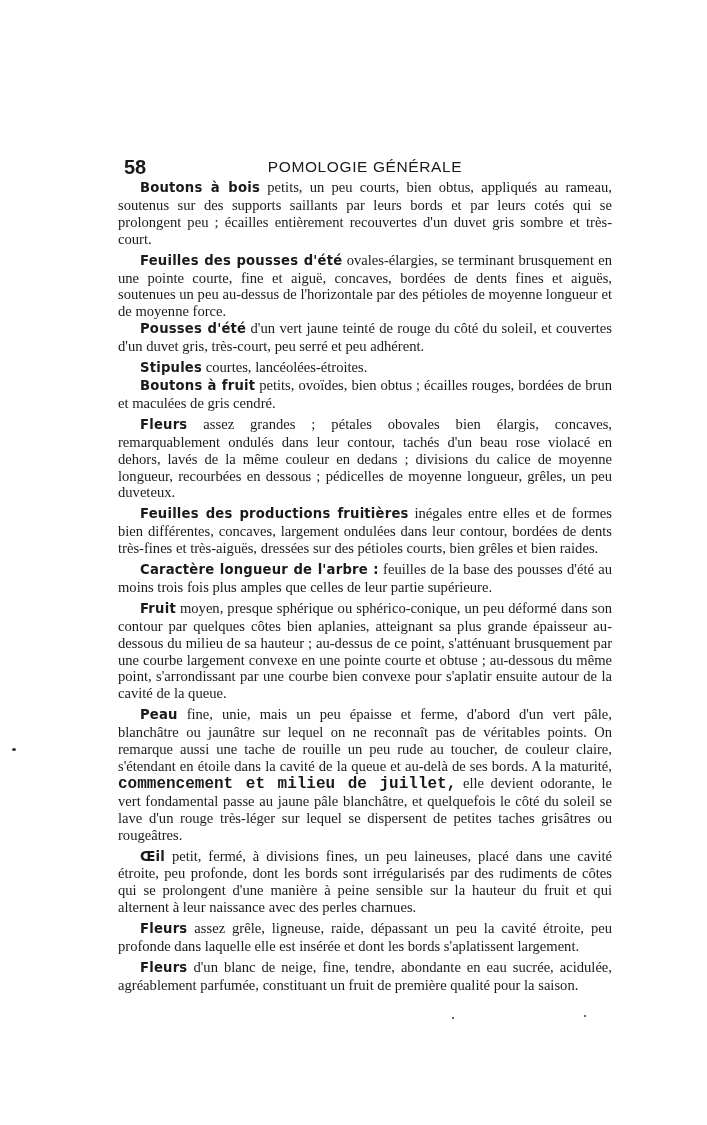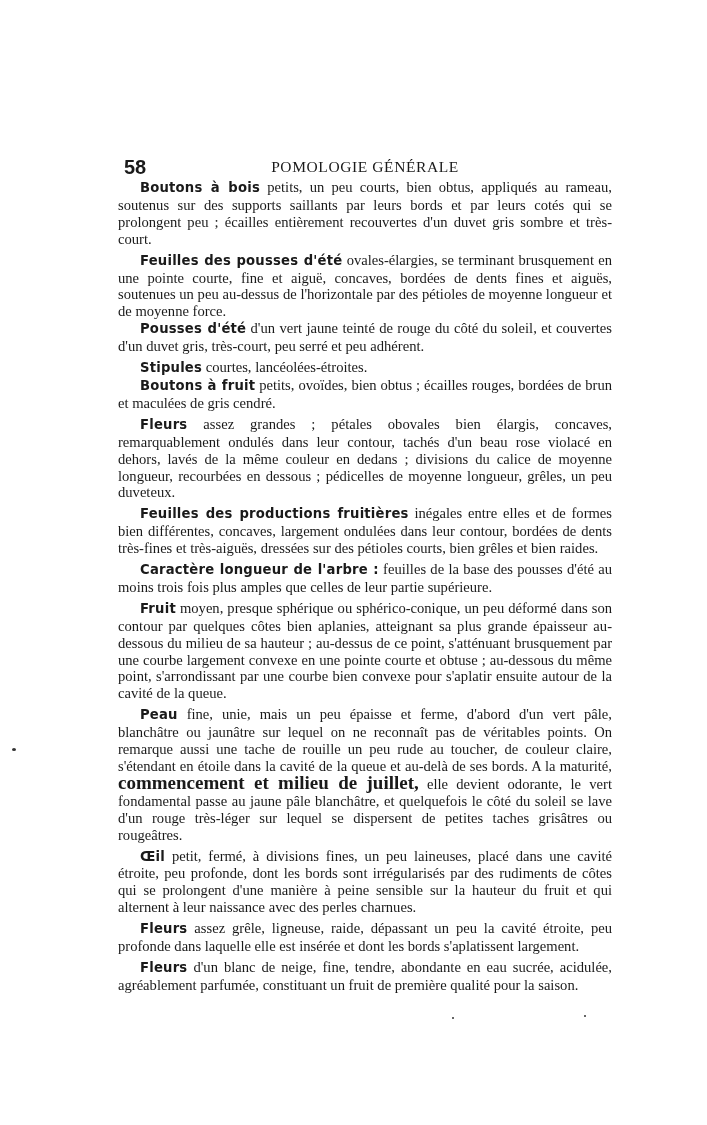--- a/index.html
+++ b/index.html
@@ -35,44 +35,44 @@
       font-weight: bold;
       font-size: 20px;
       text-align: right;
     }
     .running-title {
       position: absolute;
       left: 0;
       right: 0;
       text-align: center;
       top: 0;
-      font-family: Liberation Serif, serif;
+      font-family: Liberation Sans, sans-serif;
       font-size: 15.5px;
       letter-spacing: 0.6px;
     }
     .para {
       font-family: "Liberation Serif", serif;
       font-size: 14.6px;
       line-height: 16.9px;
       text-align: justify;
       text-indent: 22px;
       margin: 0 0 4px 0;
       hyphens: none;
     }
     .para.tight { margin-bottom: 0; }
     .term {
       font-family: "DejaVu Sans", sans-serif;
       font-weight: bold;
       font-size: 13.2px;
       letter-spacing: 0.2px;
     }
     .emph {
-      font-family: Liberation Serif, serif;
+      font-family: Liberation Mono, monospace;
       font-weight: bold;
-      font-size: 19px;
+      font-size: 16px;
     }
     .speck {
       position: absolute;
       background: #333;
       border-radius: 50%;
     }
   </style>
 </head>
 <body>
 

